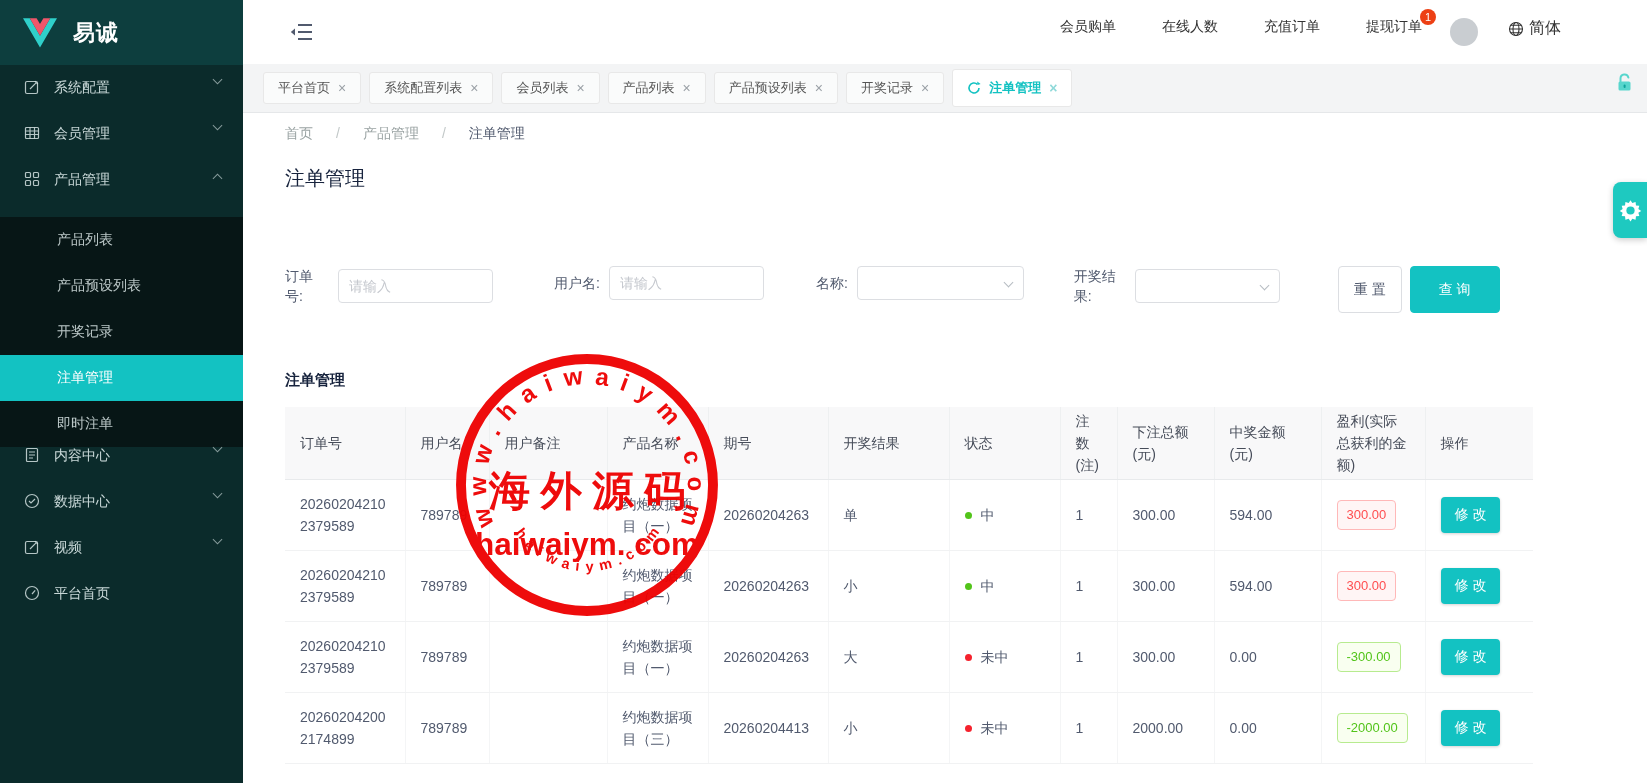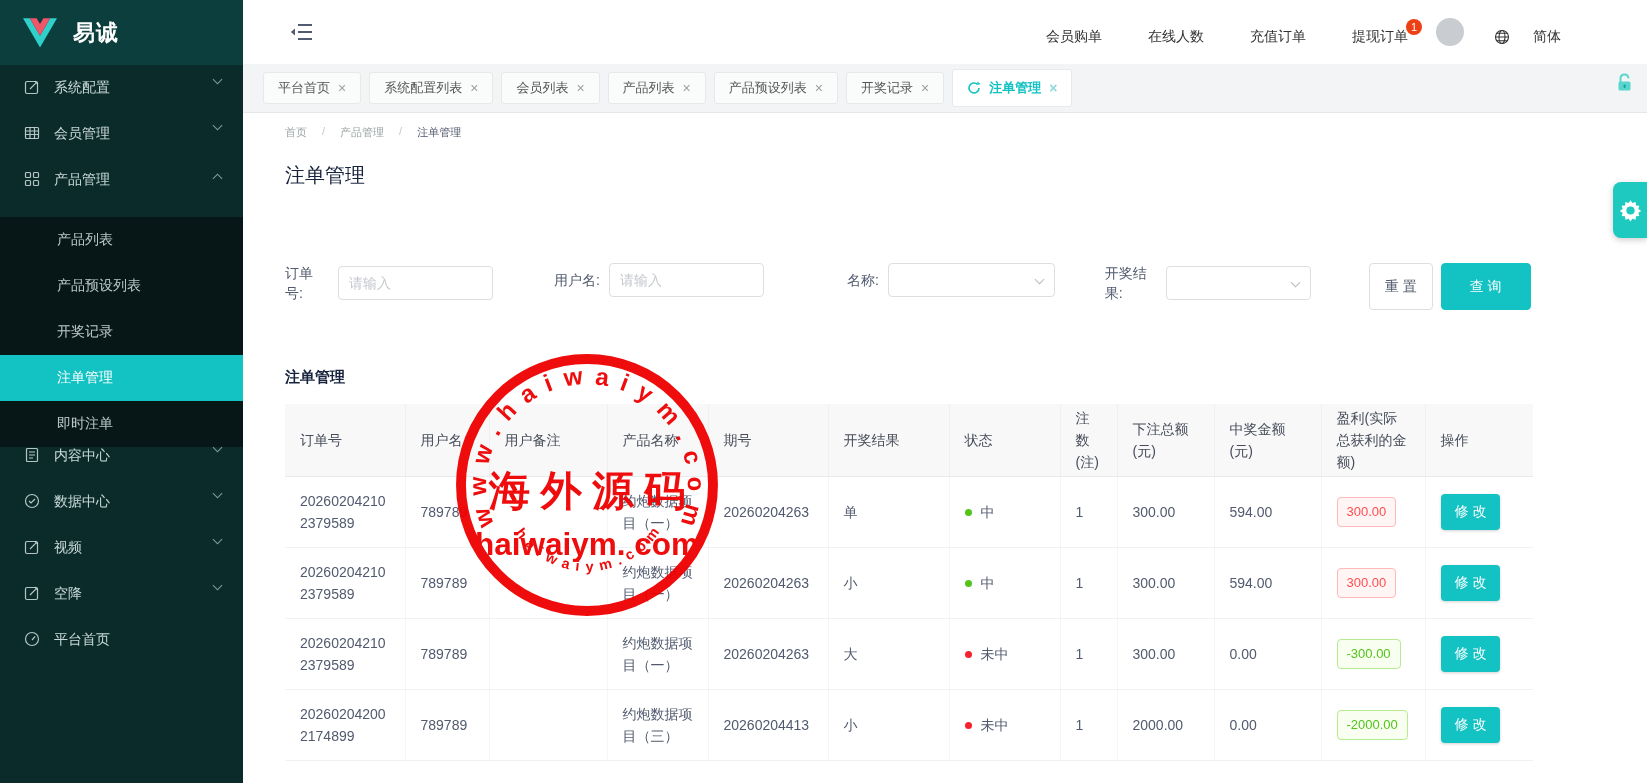--- a/index.html
+++ b/index.html
@@ -17,55 +17,55 @@
   .m-item .lbl{flex:1}
   .chev{width:7px;height:7px;border-right:1.6px solid currentColor;border-bottom:1.6px solid currentColor;transform:rotate(45deg);opacity:.65;margin-top:-3px}
   .chev.up{transform:rotate(-135deg);margin-top:4px}
   .submenu{background:#071616}
   .s-item{height:46px;display:flex;align-items:center;padding-left:57px;color:rgba(233,244,244,.8);font-size:14px;cursor:pointer}
   .s-item.active{background:#13c2c2;color:#fff}
 
   
   .main{position:absolute;left:243px;top:0;right:0;bottom:0;background:#fff}
   .topbar{height:64px;background:#fff;display:flex;align-items:center;padding:0 86px 0 46px}
-  .top-right{margin-left:auto;display:flex;align-items:flex-end}
+  .top-right{margin-left:auto;display:flex;align-items:flex-start}
   .hlink{font-size:14px;color:#333;margin-left:46px;cursor:pointer;position:relative;white-space:nowrap}
   .badge{position:absolute;top:-9px;right:-14px;min-width:16px;height:16px;border-radius:8px;background:#ed4014;color:#fff;font-size:11px;line-height:16px;text-align:center;padding:0 4px}
   .avatar{width:28px;height:28px;border-radius:50%;background:#c9cdd1;margin-left:28px;cursor:pointer}
-  .lang{display:flex;align-items:center;gap:23px;margin-left:30px;font-size:14px;color:#333;cursor:pointer}
+  .lang{display:flex;align-items:center;gap:5px;margin-left:30px;font-size:16px;color:#333;cursor:pointer}
 
   .tabstrip{height:49px;background:#f3f4f5;border-bottom:1px solid #e5e7e9;display:flex;align-items:center;padding-left:20px;position:relative}
   .tab{height:32px;display:flex;align-items:center;gap:8px;padding:0 14px;background:#fafbfb;border:1px solid #e8e8e8;border-radius:3px;margin-right:8px;font-size:13px;color:#555;cursor:pointer;white-space:nowrap}
   .tab .x{color:#9aa0a6;font-size:14px;line-height:1;cursor:pointer}
   .tab.active{background:#fff;color:#13c2c2;font-weight:bold;height:38px}
   .tab.active .x{color:#8fd9d9}
   .lock{position:absolute;right:14px;top:9px;cursor:pointer}
 
   .content{position:relative;padding:12px 0 0 42px}
-  .breadcrumb{font-size:11px;color:#9aa3a3;display:flex;gap:15px}
+  .breadcrumb{font-size:14px;color:#9aa3a3;display:flex;gap:23px}
   .breadcrumb .sep{color:#c2c8c8}
   .breadcrumb .cur{color:#515a6e}
   .breadcrumb .link{cursor:pointer}
   .page-title{margin-top:22px;font-size:20px;font-weight:500;color:#17233d}
 
   
   .filters{margin-top:74px;display:flex;align-items:flex-start;font-size:14px;color:#515a6e}
   .fgroup{display:flex;align-items:center}
   .flabel{margin-right:9px;line-height:20px}
   .flabel.w44{width:44px}
   .flabel.w52{width:52px}
   .tinput{width:155px;height:34px;border:1px solid #dcdee2;border-radius:4px;padding:0 10px;font-size:14px;color:#515a6e;outline:none}
   .tinput::placeholder{color:#c5c8ce}
   .tselect{position:relative;height:34px;border:1px solid #dcdee2;border-radius:4px;background:#fff;cursor:pointer}
   .tselect .sel-chev{position:absolute;right:11px;top:12px;width:7px;height:7px;border-right:1.4px solid #b6bcc2;border-bottom:1.4px solid #b6bcc2;transform:rotate(45deg)}
   .w167{width:167px}.w145{width:145px}
   .btn{height:47px;border-radius:4px;font-size:14px;cursor:pointer}
   .btn-reset{padding:0 15px;border:1px solid #dcdee2;background:#fff;color:#515a6e;margin-left:58px}
   .btn-search{padding:0 28px;border:1px solid #13c2c2;background:#13c2c2;color:#fff;margin-left:8px}
-  .ml48{margin-left:61px}.ml52{margin-left:83px}.ml50{margin-left:50px}
+  .ml48{margin-left:61px}.ml52{margin-left:52px}.ml50{margin-left:50px}
 
   
   .section-title{margin-top:58px;font-size:15px;color:#17233d}
   table.grid{margin-top:17px;width:1248px;border-collapse:collapse;table-layout:fixed;font-size:14px;color:#515a6e}
   table.grid th{background:#f8f8f9;height:72px;font-weight:500;text-align:left;padding:0 15px;color:#464c59;border-bottom:1px solid #e8eaec;border-right:1px solid #eef0f1;line-height:22px}
   table.grid th:last-child,table.grid td:last-child{border-right:none}
   table.grid td{height:71px;padding:0 15px;border-bottom:1px solid #f1f2f3;border-right:1px solid #f4f5f6;line-height:22px;word-break:break-all;background:transparent}
   .dot{display:inline-block;width:7px;height:7px;border-radius:50%;margin-right:9px;vertical-align:1px}
   .dot.g{background:#52c41a}
   .dot.r{background:#f5222d}
@@ -162,28 +162,20 @@
 
       <div class="m-item">
         <svg class="micon" viewBox="0 0 16 16" fill="none" stroke="currentColor" stroke-width="1.2">
             <rect x="1.5" y="2.5" width="12" height="12" rx="1.5"></rect>
             <path d="M6 10 L12.3 3.6 M10.8 2.2 L13.8 5.2"></path>
           </svg>
         <span class="lbl">视频</span>
         <span class="chev"></span>
       </div>
 
-      <div class="m-item">
-        <svg class="micon" viewBox="0 0 16 16" fill="none" stroke="currentColor" stroke-width="1.2">
-            <rect x="1.5" y="2.5" width="12" height="12" rx="1.5"></rect>
-            <path d="M6 10 L12.3 3.6 M10.8 2.2 L13.8 5.2"></path>
-          </svg>
-        <span class="lbl">空降</span>
-        <span class="chev"></span>
-      </div>
 
       <div class="m-item">
         <svg class="micon" viewBox="0 0 16 16" fill="none" stroke="currentColor" stroke-width="1.2">
             <circle cx="8" cy="8" r="6.5"></circle>
             <path d="M8 9 L11.2 5.4"></path>
             <path d="M4.5 11.5 a5 5 0 0 1 7 0" stroke-width="0"></path>
           </svg>
         <span class="lbl">平台首页</span>
       </div>
 

